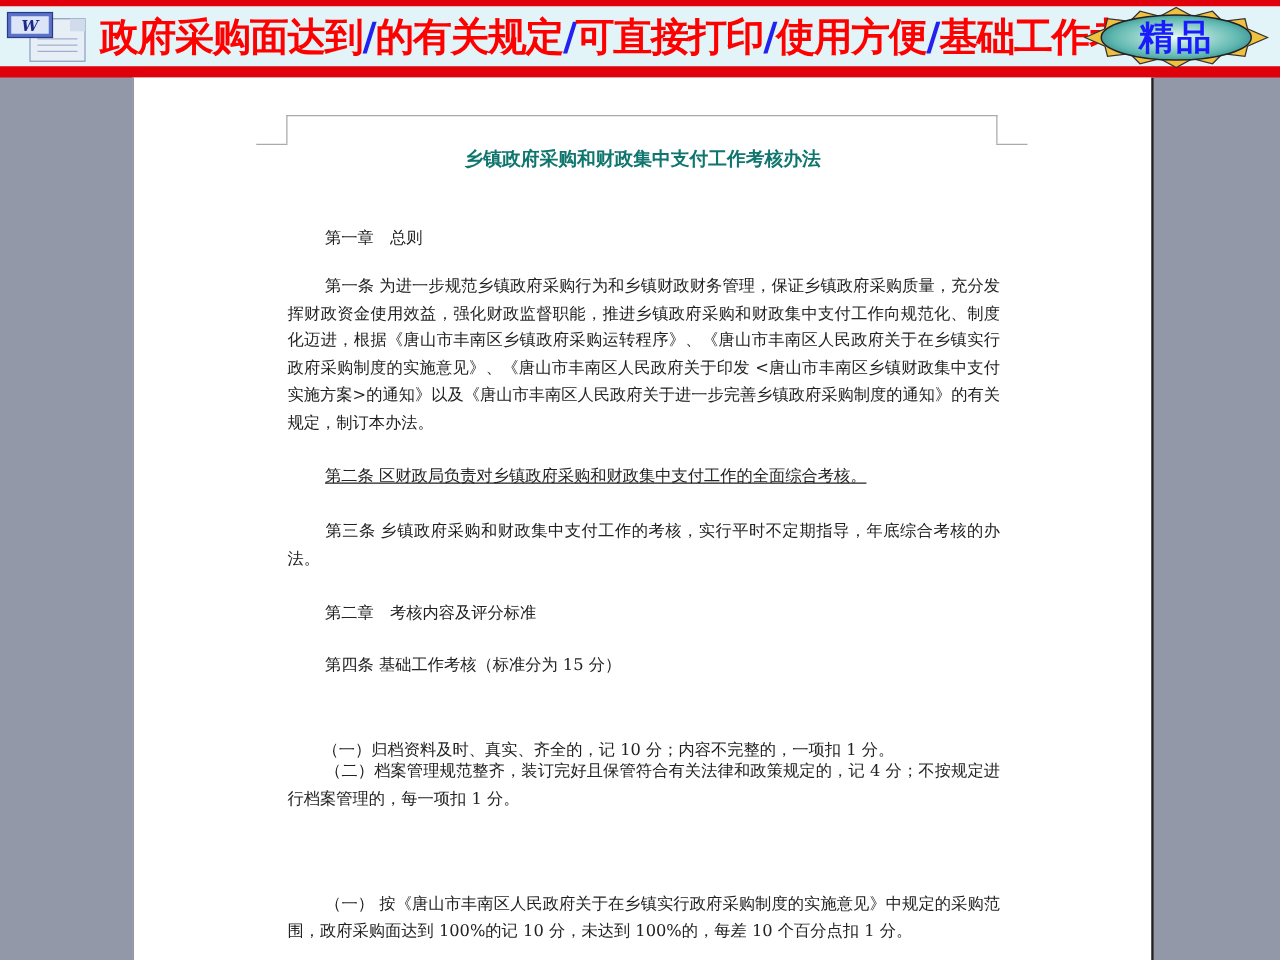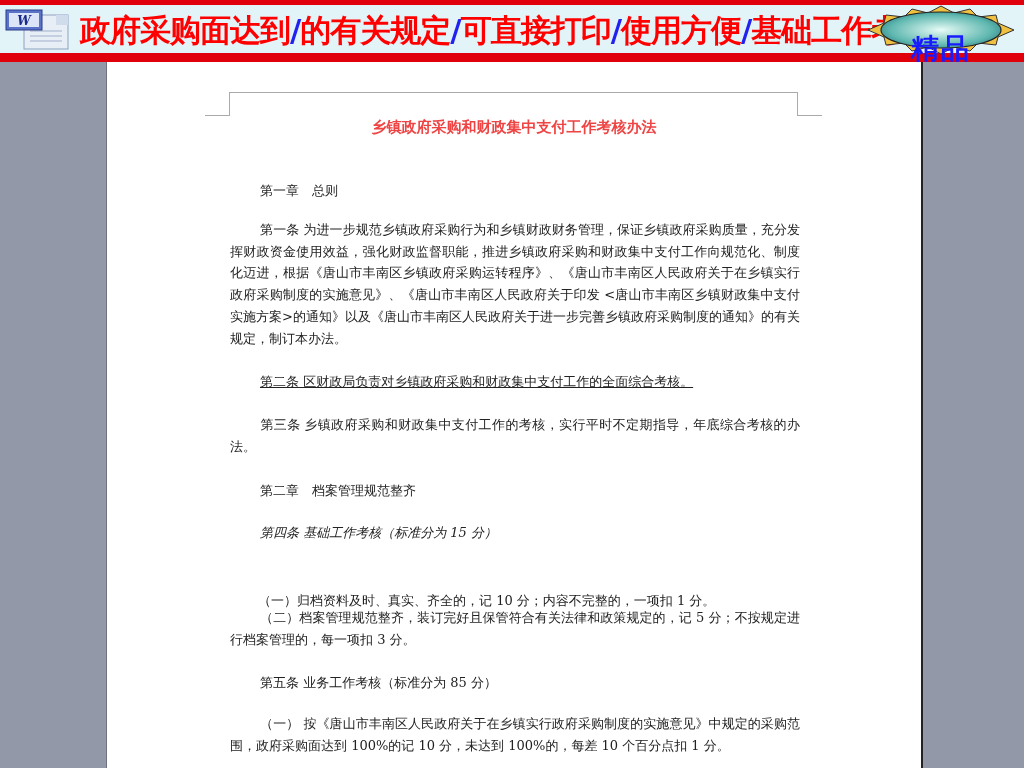--- a/index.html
+++ b/index.html
@@ -26,32 +26,32 @@
   .word-icon {
     position:absolute; left:4px; top:9px; width:72px; height:42px;
   }
   .badge {
     position:absolute; left:866px; top:5px; width:150px; height:50px;
   }
   .badge-label {
     position:absolute; left:0; top:0; width:150px; height:50px;
     line-height:50px; text-align:center;
     font-family:"DejaVu Sans", "Liberation Sans", sans-serif;
-    font-weight:bold; font-size:28px; color:#1a1aff; letter-spacing:2px;margin-top:19px;
+    font-weight:bold; font-size:28px; color:#1a1aff; letter-spacing:2px;
   }
   .page {
     position:absolute; left:106px; top:62px; width:814px; height:706px;
     background:#ffffff;
     border-left:1px solid #6e7282;
     border-right:2px solid #222;
   }
   .mark { position:absolute; background:#aaaaaa; }
   .doc-title {
     position:absolute; left:0; width:814px; top:56px;
-    text-align:center; font-size:15px; font-weight:bold; color:#ef4444;
+    text-align:center; font-size:15px; font-weight:bold; color:#0f766e;
   }
   .para {
     position:absolute; left:123px; width:570px;
     font-size:13px; line-height:21.7px; color:#222;
     text-align:justify;
   }
   .para .ind { display:inline-block; width:30px; }
 </style>
 </head>
 <body>
@@ -101,24 +101,23 @@
   <div class="doc-title">乡镇政府采购和财政集中支付工作考核办法</div>
 
   <div class="para" style="top:118px;"><span class="ind"></span><span>第一章　总则</span></div>
 
   <div class="para" style="top:157px;"><span class="ind"></span><span>第一条 为进一步规范乡镇政府采购行为和乡镇财政财务管理，保证乡镇政府采购质量，充分发挥财政资金使用效益，强化财政监督职能，推进乡镇政府采购和财政集中支付工作向规范化、制度化迈进，根据《唐山市丰南区乡镇政府采购运转程序》、《唐山市丰南区人民政府关于在乡镇实行政府采购制度的实施意见》、《唐山市丰南区人民政府关于印发 &lt;唐山市丰南区乡镇财政集中支付实施方案&gt;的通知》以及《唐山市丰南区人民政府关于进一步完善乡镇政府采购制度的通知》的有关规定，制订本办法。</span></div>
 
   <div class="para" style="top:309px;text-decoration:underline;"><span class="ind"></span><span>第二条 区财政局负责对乡镇政府采购和财政集中支付工作的全面综合考核。</span></div>
 
   <div class="para" style="top:352px;font-family:Liberation Serif, serif;"><span class="ind"></span><span>第三条 乡镇政府采购和财政集中支付工作的考核，实行平时不定期指导，年底综合考核的办法。</span></div>
 
-  <div class="para" style="top:418px;"><span class="ind"></span><span>第二章　档案管理规范整齐</span></div>
+  <div class="para" style="top:418px;"><span class="ind"></span><span>第二章　考核内容及评分标准</span></div>
 
-  <div class="para" style="top:460px;font-style:italic;"><span class="ind"></span><span>第四条 基础工作考核（标准分为 15 分）</span></div>
+  <div class="para" style="top:460px;"><span class="ind"></span><span>第四条 基础工作考核（标准分为 15 分）</span></div>
 
   <div class="para" style="top:528px;"><span class="ind" style="width:28px;"></span><span>（一）归档资料及时、真实、齐全的，记 10 分；内容不完整的，一项扣 1 分。</span></div>
 
-  <div class="para" style="top:545px;"><span class="ind"></span><span>（二）档案管理规范整齐，装订完好且保管符合有关法律和政策规定的，记 5 分；不按规定进行档案管理的，每一项扣 3 分。</span></div>
+  <div class="para" style="top:545px;"><span class="ind"></span><span>（二）档案管理规范整齐，装订完好且保管符合有关法律和政策规定的，记 4 分；不按规定进行档案管理的，每一项扣 1 分。</span></div>
 
-  <div class="para" style="top:610px;"><span class="ind"></span><span>第五条 业务工作考核（标准分为 85 分）</span></div>
 
   <div class="para" style="top:651px;"><span class="ind"></span><span>（一） 按《唐山市丰南区人民政府关于在乡镇实行政府采购制度的实施意见》中规定的采购范围，政府采购面达到 100%的记 10 分，未达到 100%的，每差 10 个百分点扣 1 分。</span></div>
 </div>
 
 </body></html>

